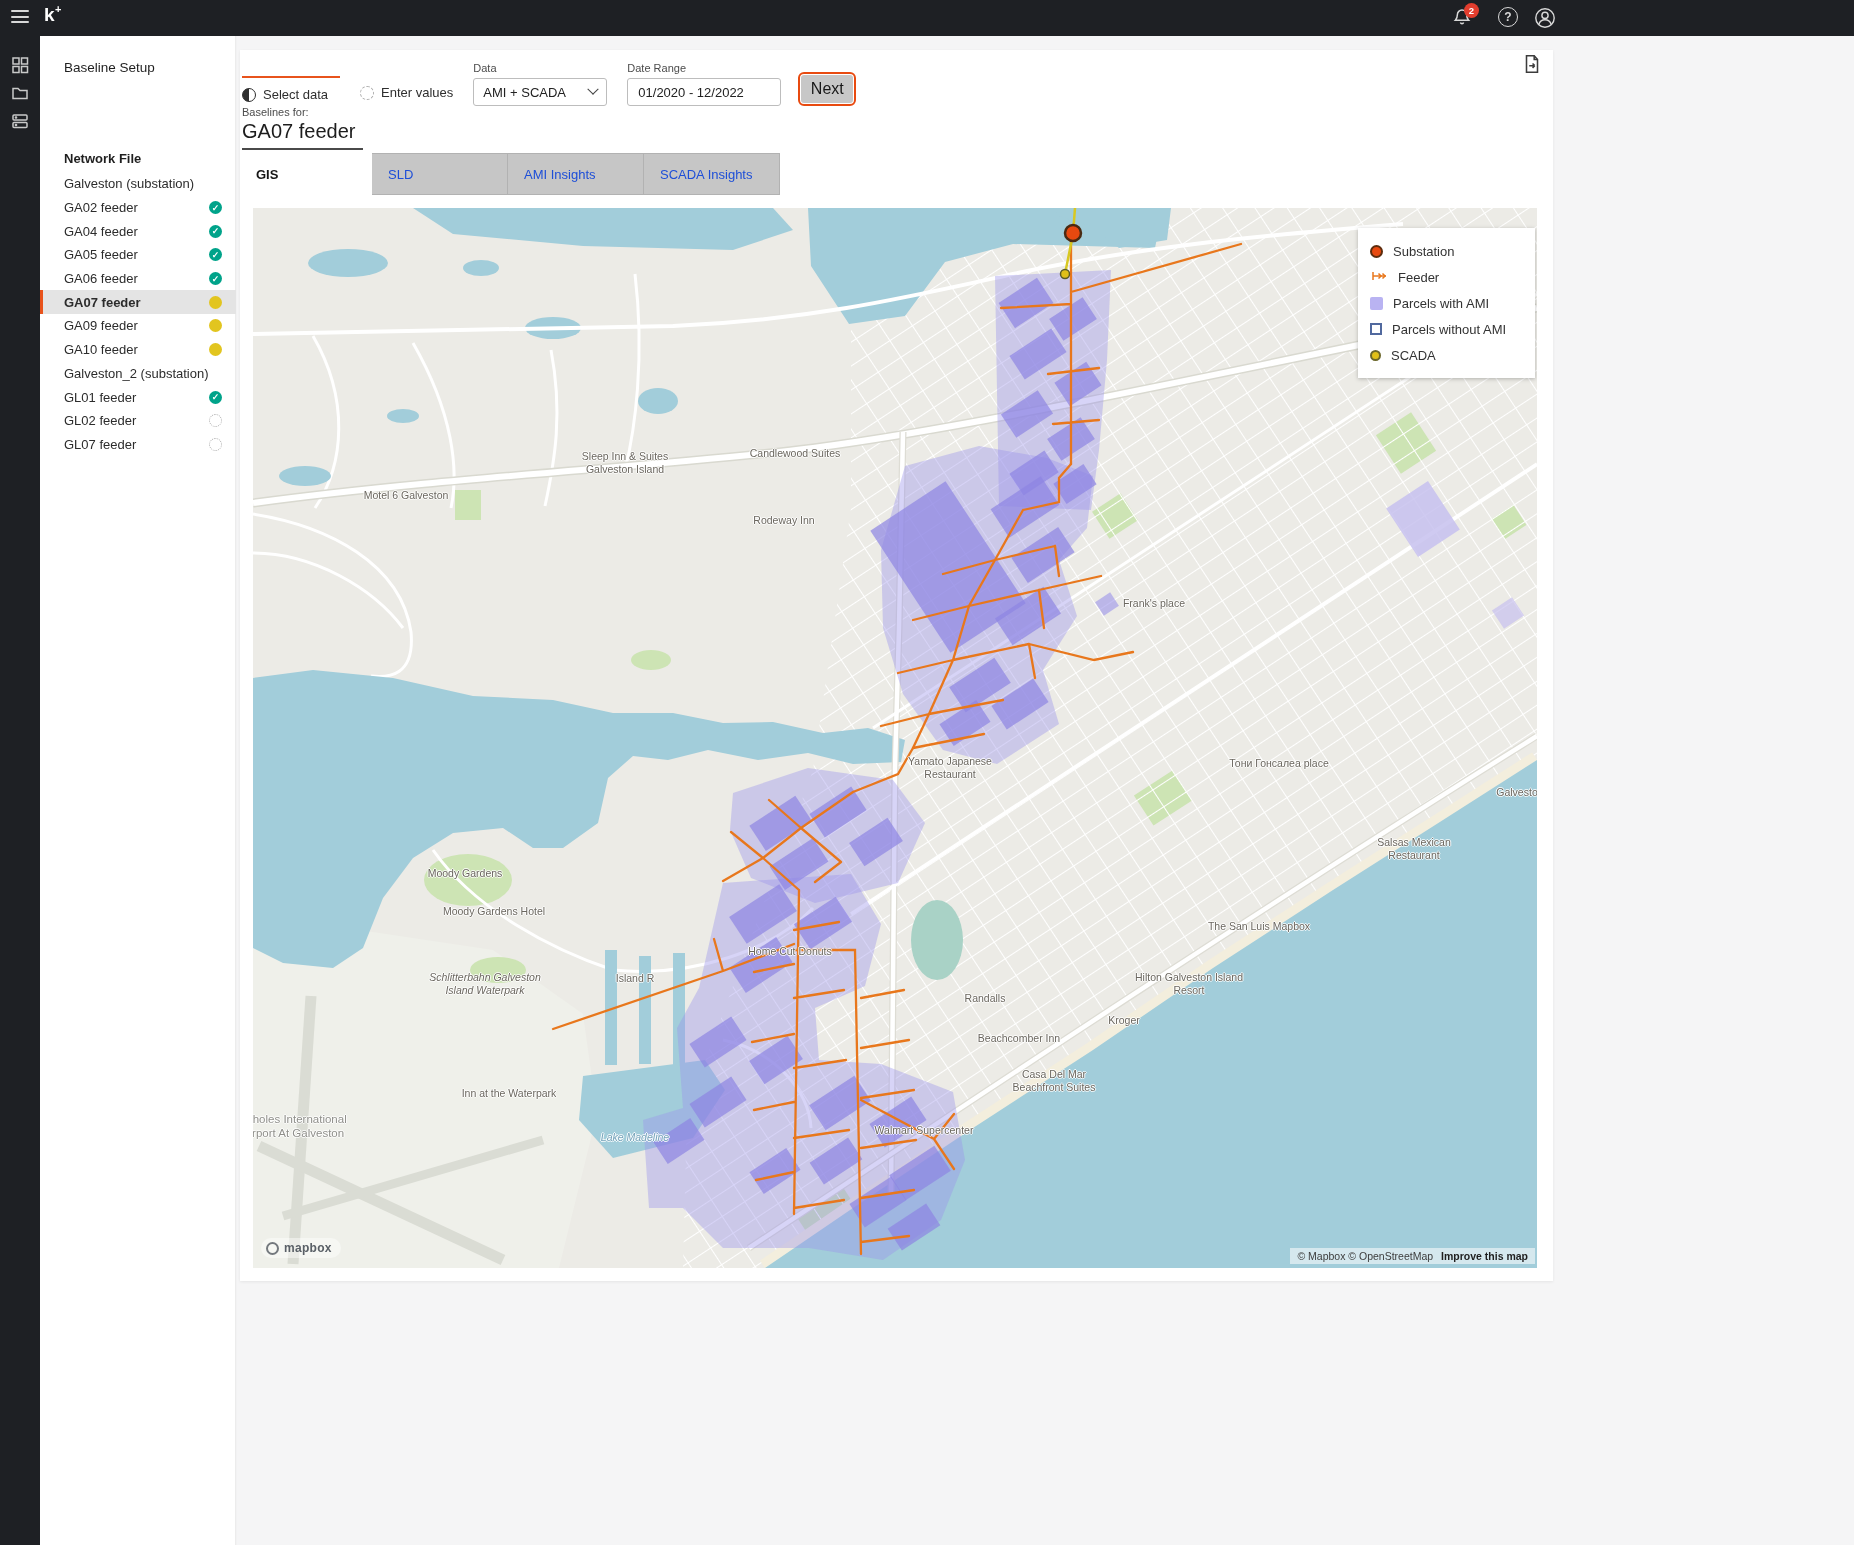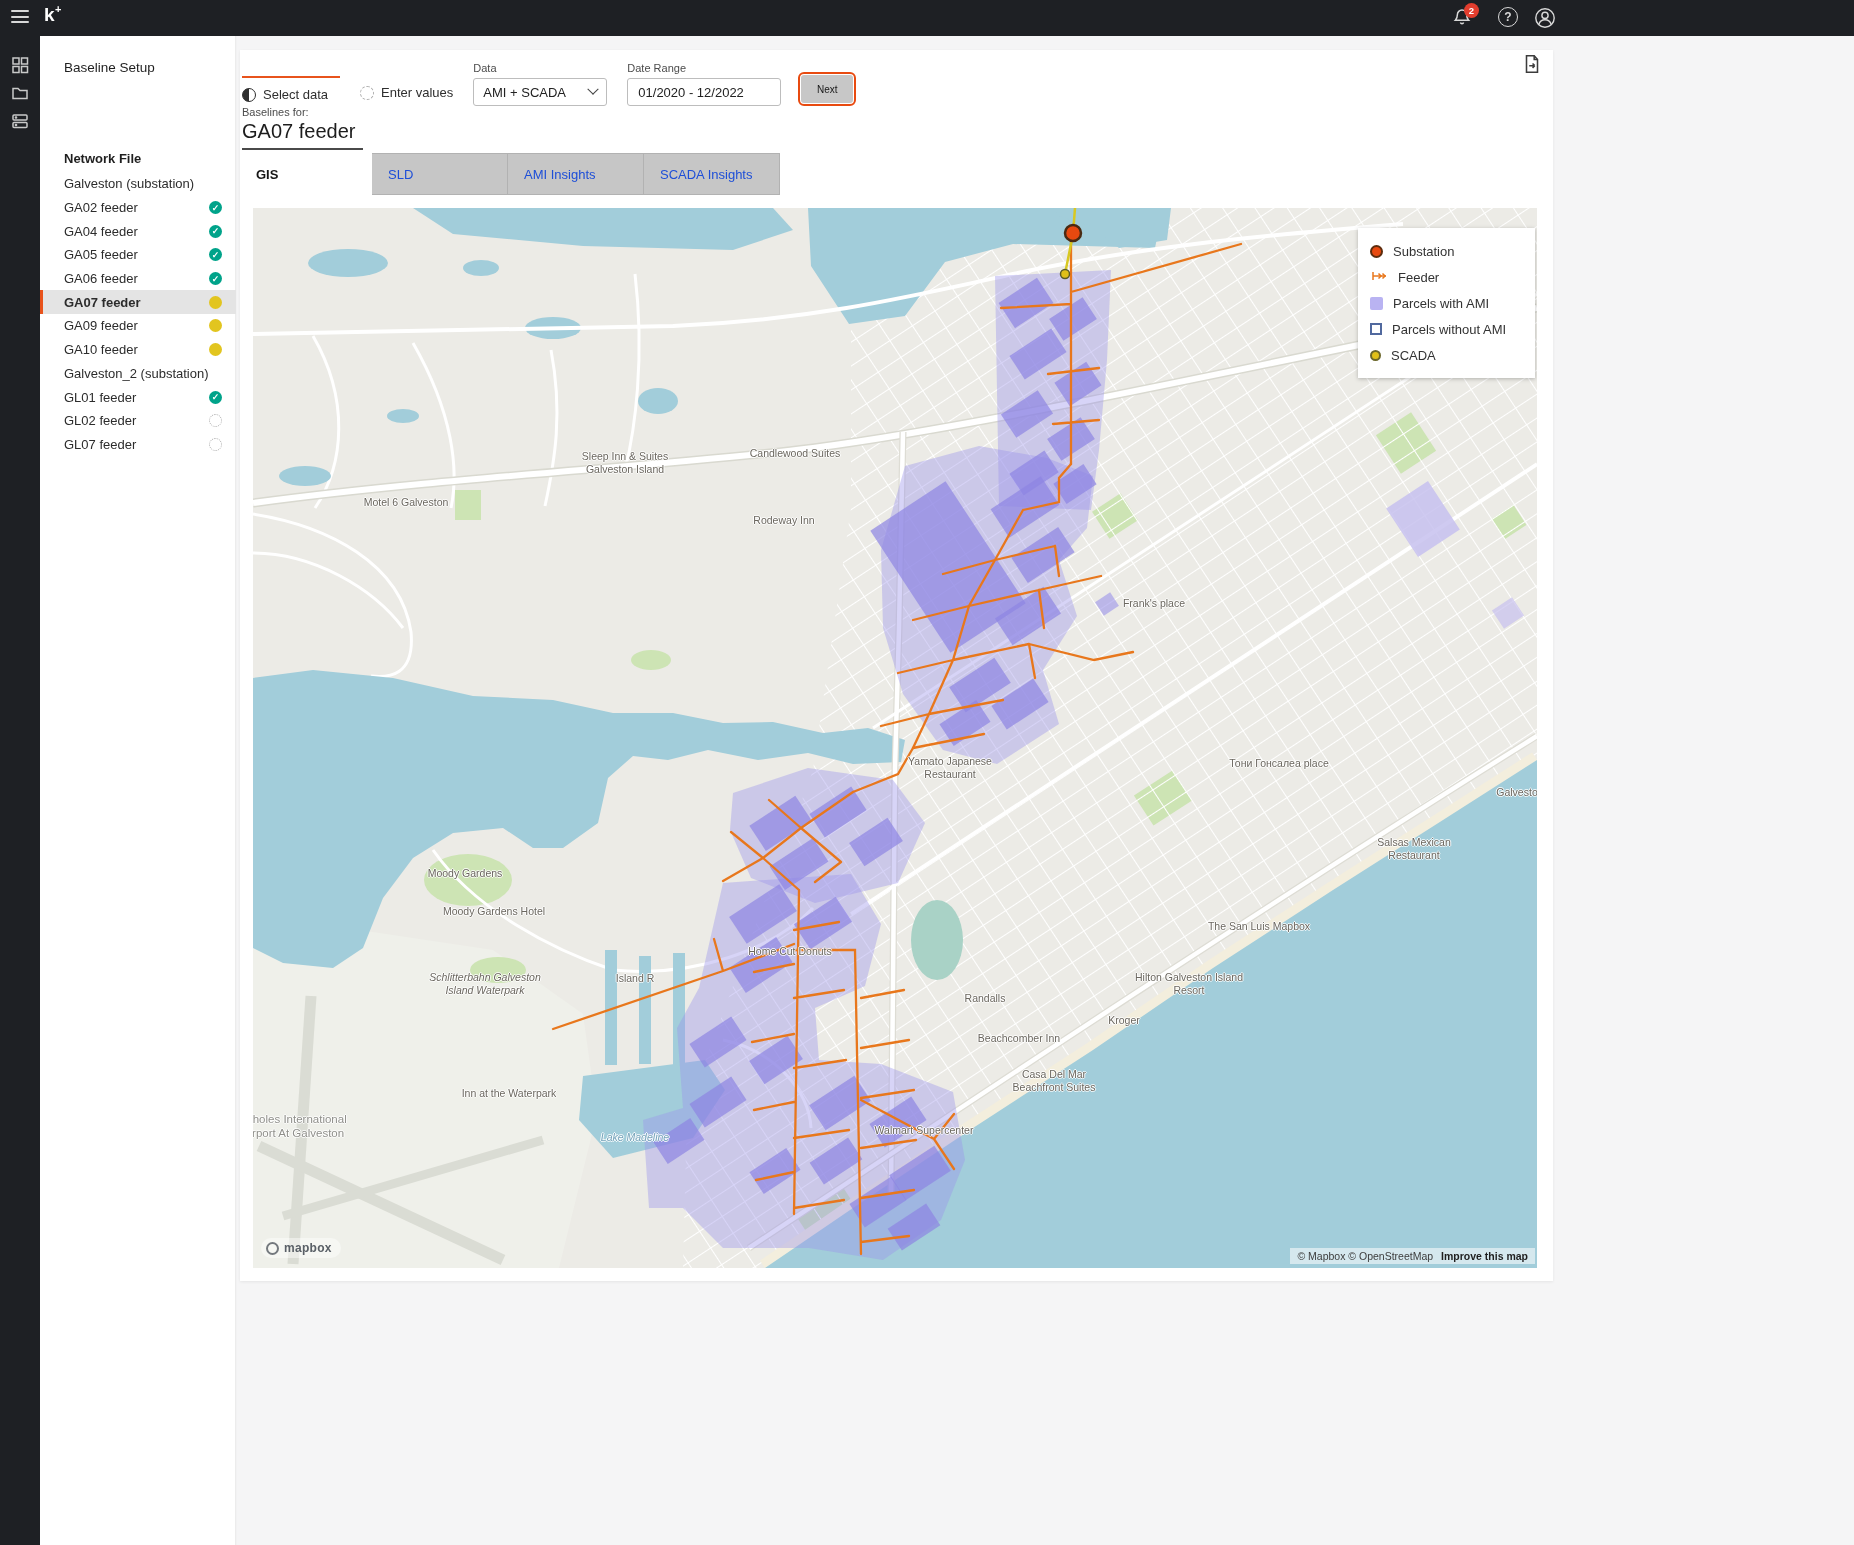--- a/index.html
+++ b/index.html
@@ -60,21 +60,21 @@
   .radio-dot.empty { border:1.6px dashed #adadad; background:#fff; }
   .radio-label { font-size:13px; color:#2e2e2e; }
   .field { display:flex; flex-direction:column; }
   .field-label { font-size:11px; color:#4c4c4c; margin-bottom:4px; }
   .select-box { width:134px; height:28px; border:1px solid #bdbdbd; border-radius:3px; background:#fff; display:flex;
                 align-items:center; justify-content:space-between; padding:0 9px; font-size:13px; color:#222; cursor:pointer; }
   .chev { width:8px; height:8px; border-right:1.6px solid #444; border-bottom:1.6px solid #444; transform:rotate(45deg) translate(-2px,-2px); }
   .date-input { width:154px; height:28px; border:1px solid #bdbdbd; border-radius:3px; font-size:13px; color:#222;
                 padding:0 10px; font-family:"Liberation Sans",sans-serif; }
   .next-btn { margin-top:13px; width:52px; height:28px; background:#c7c7c7; border:none; border-radius:3px;
-              font-size:10px; color:#181818; font-family:"Liberation Sans",sans-serif; cursor:pointer;
+              font-size:16px; color:#181818; font-family:"Liberation Sans",sans-serif; cursor:pointer;
               outline:2px solid #e84a10; outline-offset:1px; }
   .export { position:absolute; right:10px; top:3px; width:22px; height:22px; cursor:pointer; }
 
   
   .hdr { position:absolute; left:2px; top:56px; }
   .eyebrow { font-size:11px; color:#4c4c4c; }
   .page-title { display:inline-block; font-size:20px; color:#1d1d1d; margin-top:2px; padding:0 8px 5px 0; border-bottom:2px solid #4a4a4a; }
 
   
   .tabs { position:absolute; left:0; top:103px; display:flex; height:42px; }
@@ -408,21 +408,21 @@
                      M541,736 L470,763 L300,821 M470,763 L461,731"></path>
           </g>
 
           <path d="M822,0 L820,26 L812,66" stroke="#d8c822" stroke-width="2.5" fill="none"></path>
           <circle cx="812" cy="66" r="4.5" fill="#e0c019" stroke="#5c5c28" stroke-width="1.5"></circle>
           <circle cx="820" cy="25" r="8" fill="#e8490f" stroke="#4a2a12" stroke-width="2.5"></circle>
         </svg>
 
         <div id="map-labels">
             <div class="map-label wrap" style="left: 372px; top: 255px;">Sleep Inn &amp; Suites Galveston Island</div>
-            <div class="map-label" style="left: 147px; top: 295px; padding-left: 12px;">Motel 6 Galveston</div>
+            <div class="map-label" style="left: 147px; top: 288px; padding-left: 12px;">Motel 6 Galveston</div>
             <div class="map-label" style="left: 542px; top: 246px;">Candlewood Suites</div>
             <div class="map-label" style="left: 531px; top: 313px;">Rodeway Inn</div>
             <div class="map-label" style="left: 901px; top: 396px;">Frank's place</div>
             <div class="map-label" style="left: 212px; top: 666px;">Moody Gardens</div>
             <div class="map-label" style="left: 241px; top: 704px;">Moody Gardens Hotel</div>
             <div class="map-label wrap" style="left: 232px; top: 776px; font-style: italic;">Schlitterbahn Galveston Island Waterpark</div>
             <div class="map-label airport" style="left: 40px; top: 918px;">Scholes International Airport At Galveston</div>
             <div class="map-label" style="left: 256px; top: 886px;">Inn at the Waterpark</div>
             <div class="map-label water" style="left: 382px; top: 930px;">Lake Madeline</div>
             <div class="map-label" style="left: 382px; top: 771px;">Island R</div>

